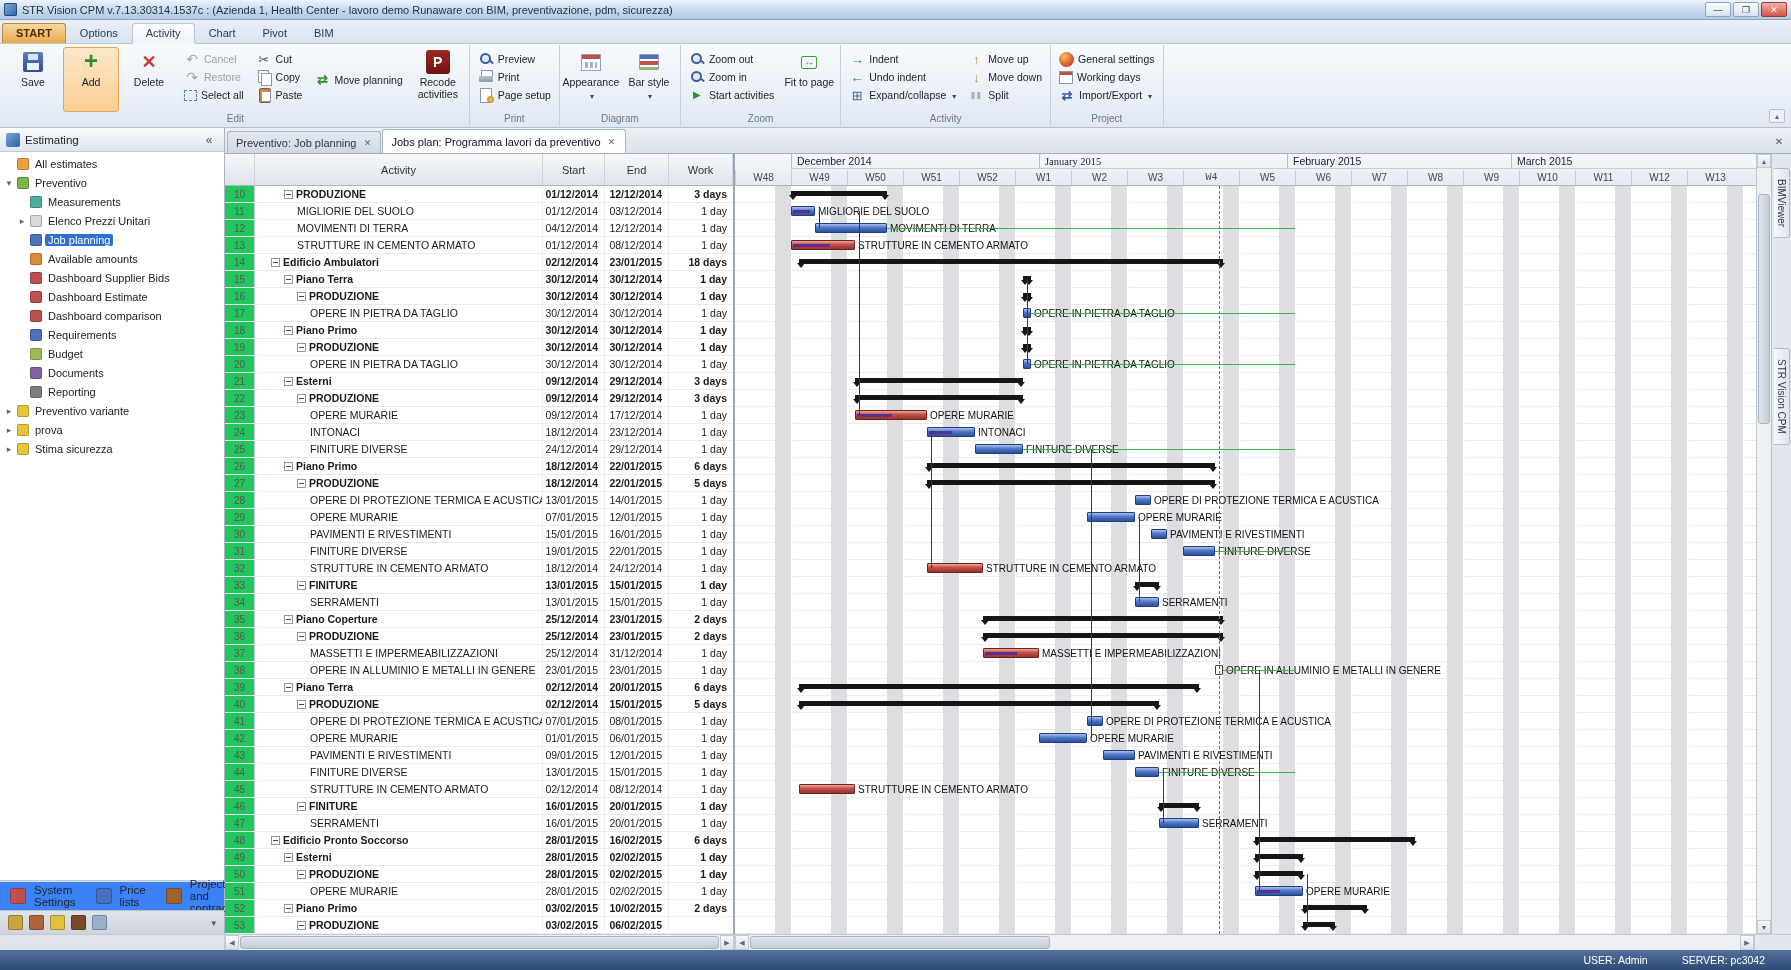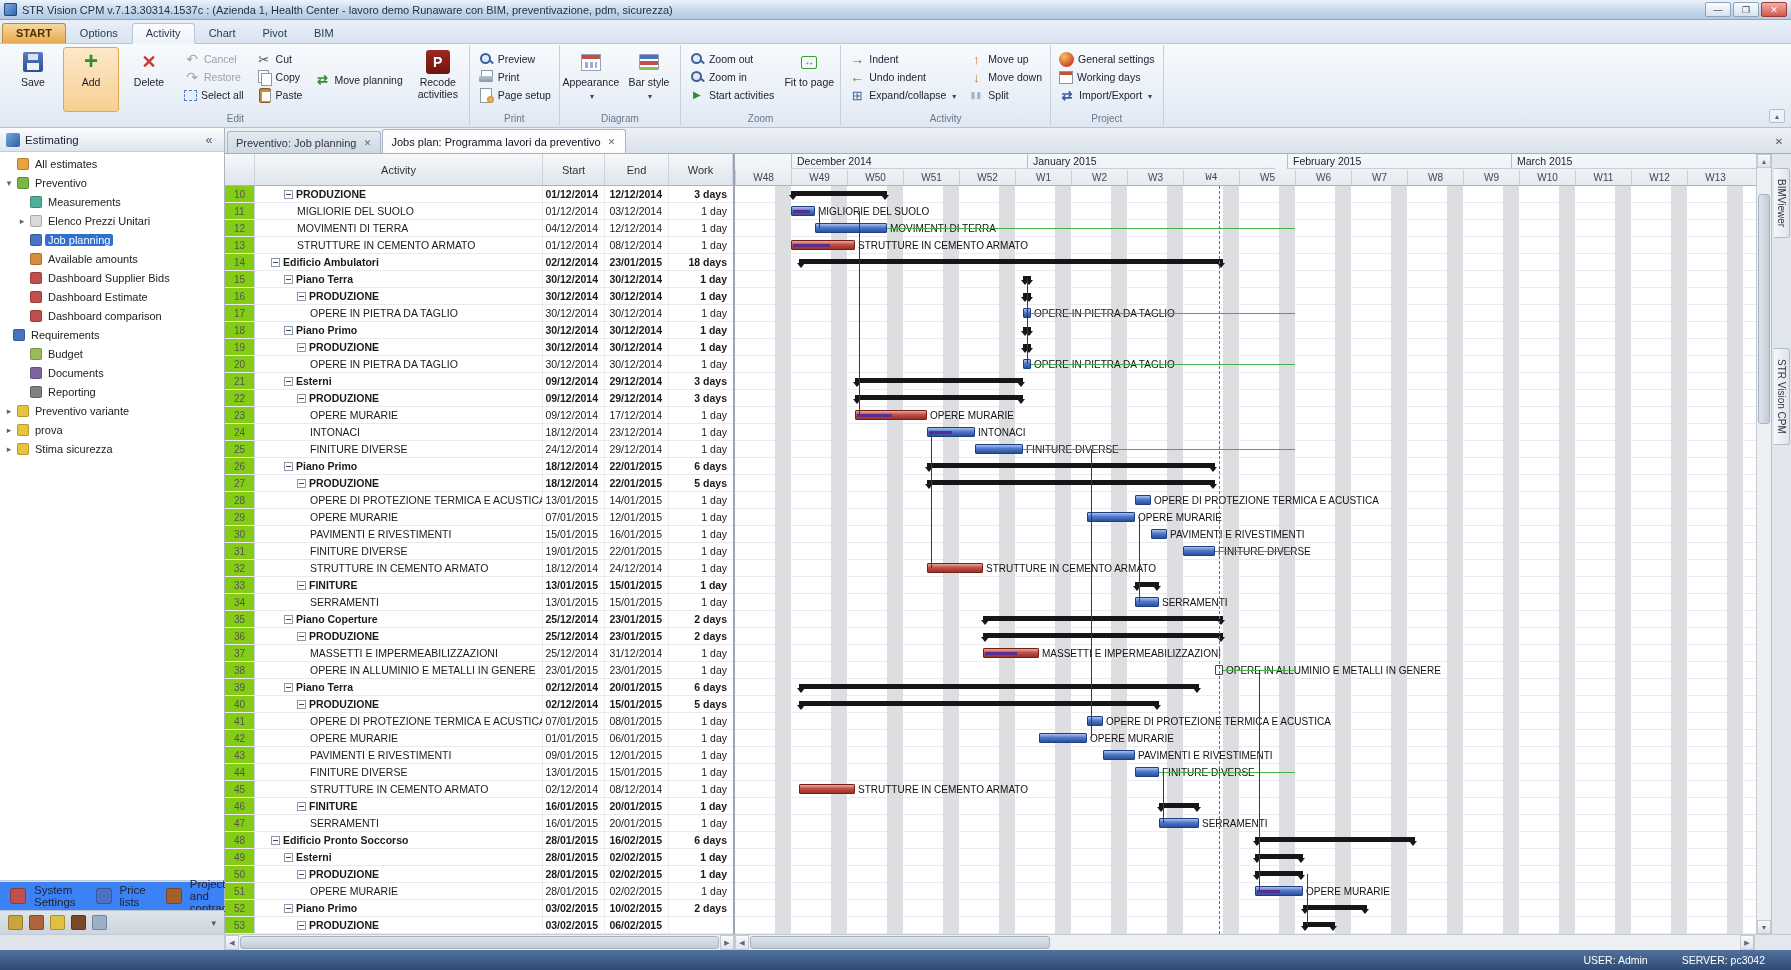--- a/index.html
+++ b/index.html
@@ -137,21 +137,21 @@
   .workarea{flex:1;display:flex;min-height:0;background:#fff}
   .tpane{width:510px;flex:0 0 510px;display:flex;flex-direction:column;border-right:2px solid #9aa6b4;background:#fff}
   .thead{height:32px;flex:0 0 32px;display:grid;grid-template-columns:30px 1fr 62px 64px 64px;
          background:linear-gradient(#f6f8fa,#dfe5ec);border-bottom:1px solid #aab4c2;font-size:11px;color:#333}
   .thead .h{display:flex;align-items:center;justify-content:center;border-right:1px solid #cdd4dd}
   .tbody{flex:1;overflow:hidden}
   .trow{height:17px;display:grid;grid-template-columns:30px 1fr 62px 64px 64px;border-bottom:1px solid #e8eaee;
         font-size:10.5px;line-height:15px;background:#fff}
   .trow.grp{font-weight:bold}
   .c{overflow:hidden;white-space:nowrap;display:flex;align-items:center}
-  .c.num{background:#84cc16;border-right:1px solid #c8d0da;color:#555;font-size:10px;justify-content:center;font-weight:normal}
+  .c.num{background:#22c55e;border-right:1px solid #c8d0da;color:#555;font-size:10px;justify-content:center;font-weight:normal}
   .c.act{gap:3px;border-right:1px solid #eceef2}
   .gbox{width:9px;height:9px;border:1px solid #8a98a8;background:#fff;position:relative;flex:0 0 9px}
   .gbox::before{content:"";position:absolute;left:1px;top:3px;width:5px;height:1px;background:#445}
   .c.dt{justify-content:flex-end;padding-right:6px;border-right:1px solid #eceef2}
   .c.wk{justify-content:flex-end;padding-right:6px}
 
   .gpane{flex:1;position:relative;display:flex;flex-direction:column;min-width:0;background:#fff}
   .ghead{height:32px;flex:0 0 32px;position:relative;background:linear-gradient(#f6f8fa,#e6ebf1);
          border-bottom:1px solid #aab4c2;overflow:hidden}
   .gmrow{position:absolute;left:0;top:0;right:0;height:16px}
@@ -466,21 +466,21 @@
           <div class="titem" style="padding-left: 17px;">
             <span class="texp"></span>
             <span class="tico" style="background: rgb(192, 80, 77);"></span>
             <span class="tlabel">Dashboard Estimate</span>
           </div>
           <div class="titem" style="padding-left: 17px;">
             <span class="texp"></span>
             <span class="tico" style="background: rgb(192, 80, 77);"></span>
             <span class="tlabel">Dashboard comparison</span>
           </div>
-          <div class="titem" style="">
+          <div class="titem" style="padding-left: 17px;">
             <span class="texp"></span>
             <span class="tico" style="background: rgb(74, 114, 196);"></span>
             <span class="tlabel">Requirements</span>
           </div>
           <div class="titem" style="padding-left: 17px;">
             <span class="texp"></span>
             <span class="tico" style="background: rgb(155, 187, 89);"></span>
             <span class="tlabel">Budget</span>
           </div>
           <div class="titem" style="padding-left: 17px;">
@@ -981,21 +981,21 @@
                 <div class="c dt">03/02/2015</div>
                 <div class="c dt">06/02/2015</div>
                 <div class="c wk"></div>
               </div>
             </div>
         </div>
         <div class="gpane">
           <div class="ghead">
             <div class="gmrow">
                 <div class="gmonth" style="left: 56px; width: 248px;">December 2014</div>
-                <div class="gmonth" style="left: 292px; width: 248px;">January 2015</div>
+                <div class="gmonth" style="left: 304px; width: 248px; font-family: Liberation Serif, serif;">January 2015</div>
                 <div class="gmonth" style="left: 552px; width: 224px;">February 2015</div>
                 <div class="gmonth" style="left: 776px; width: 248px;">March 2015</div>
               </div>
             <div class="gwrow">
                 <div class="gweek" style="left: 0px;">W48</div>
                 <div class="gweek" style="left: 56px;">W49</div>
                 <div class="gweek" style="left: 112px;">W50</div>
                 <div class="gweek" style="left: 168px;">W51</div>
                 <div class="gweek" style="left: 224px;">W52</div>
                 <div class="gweek" style="left: 280px;">W1</div>

